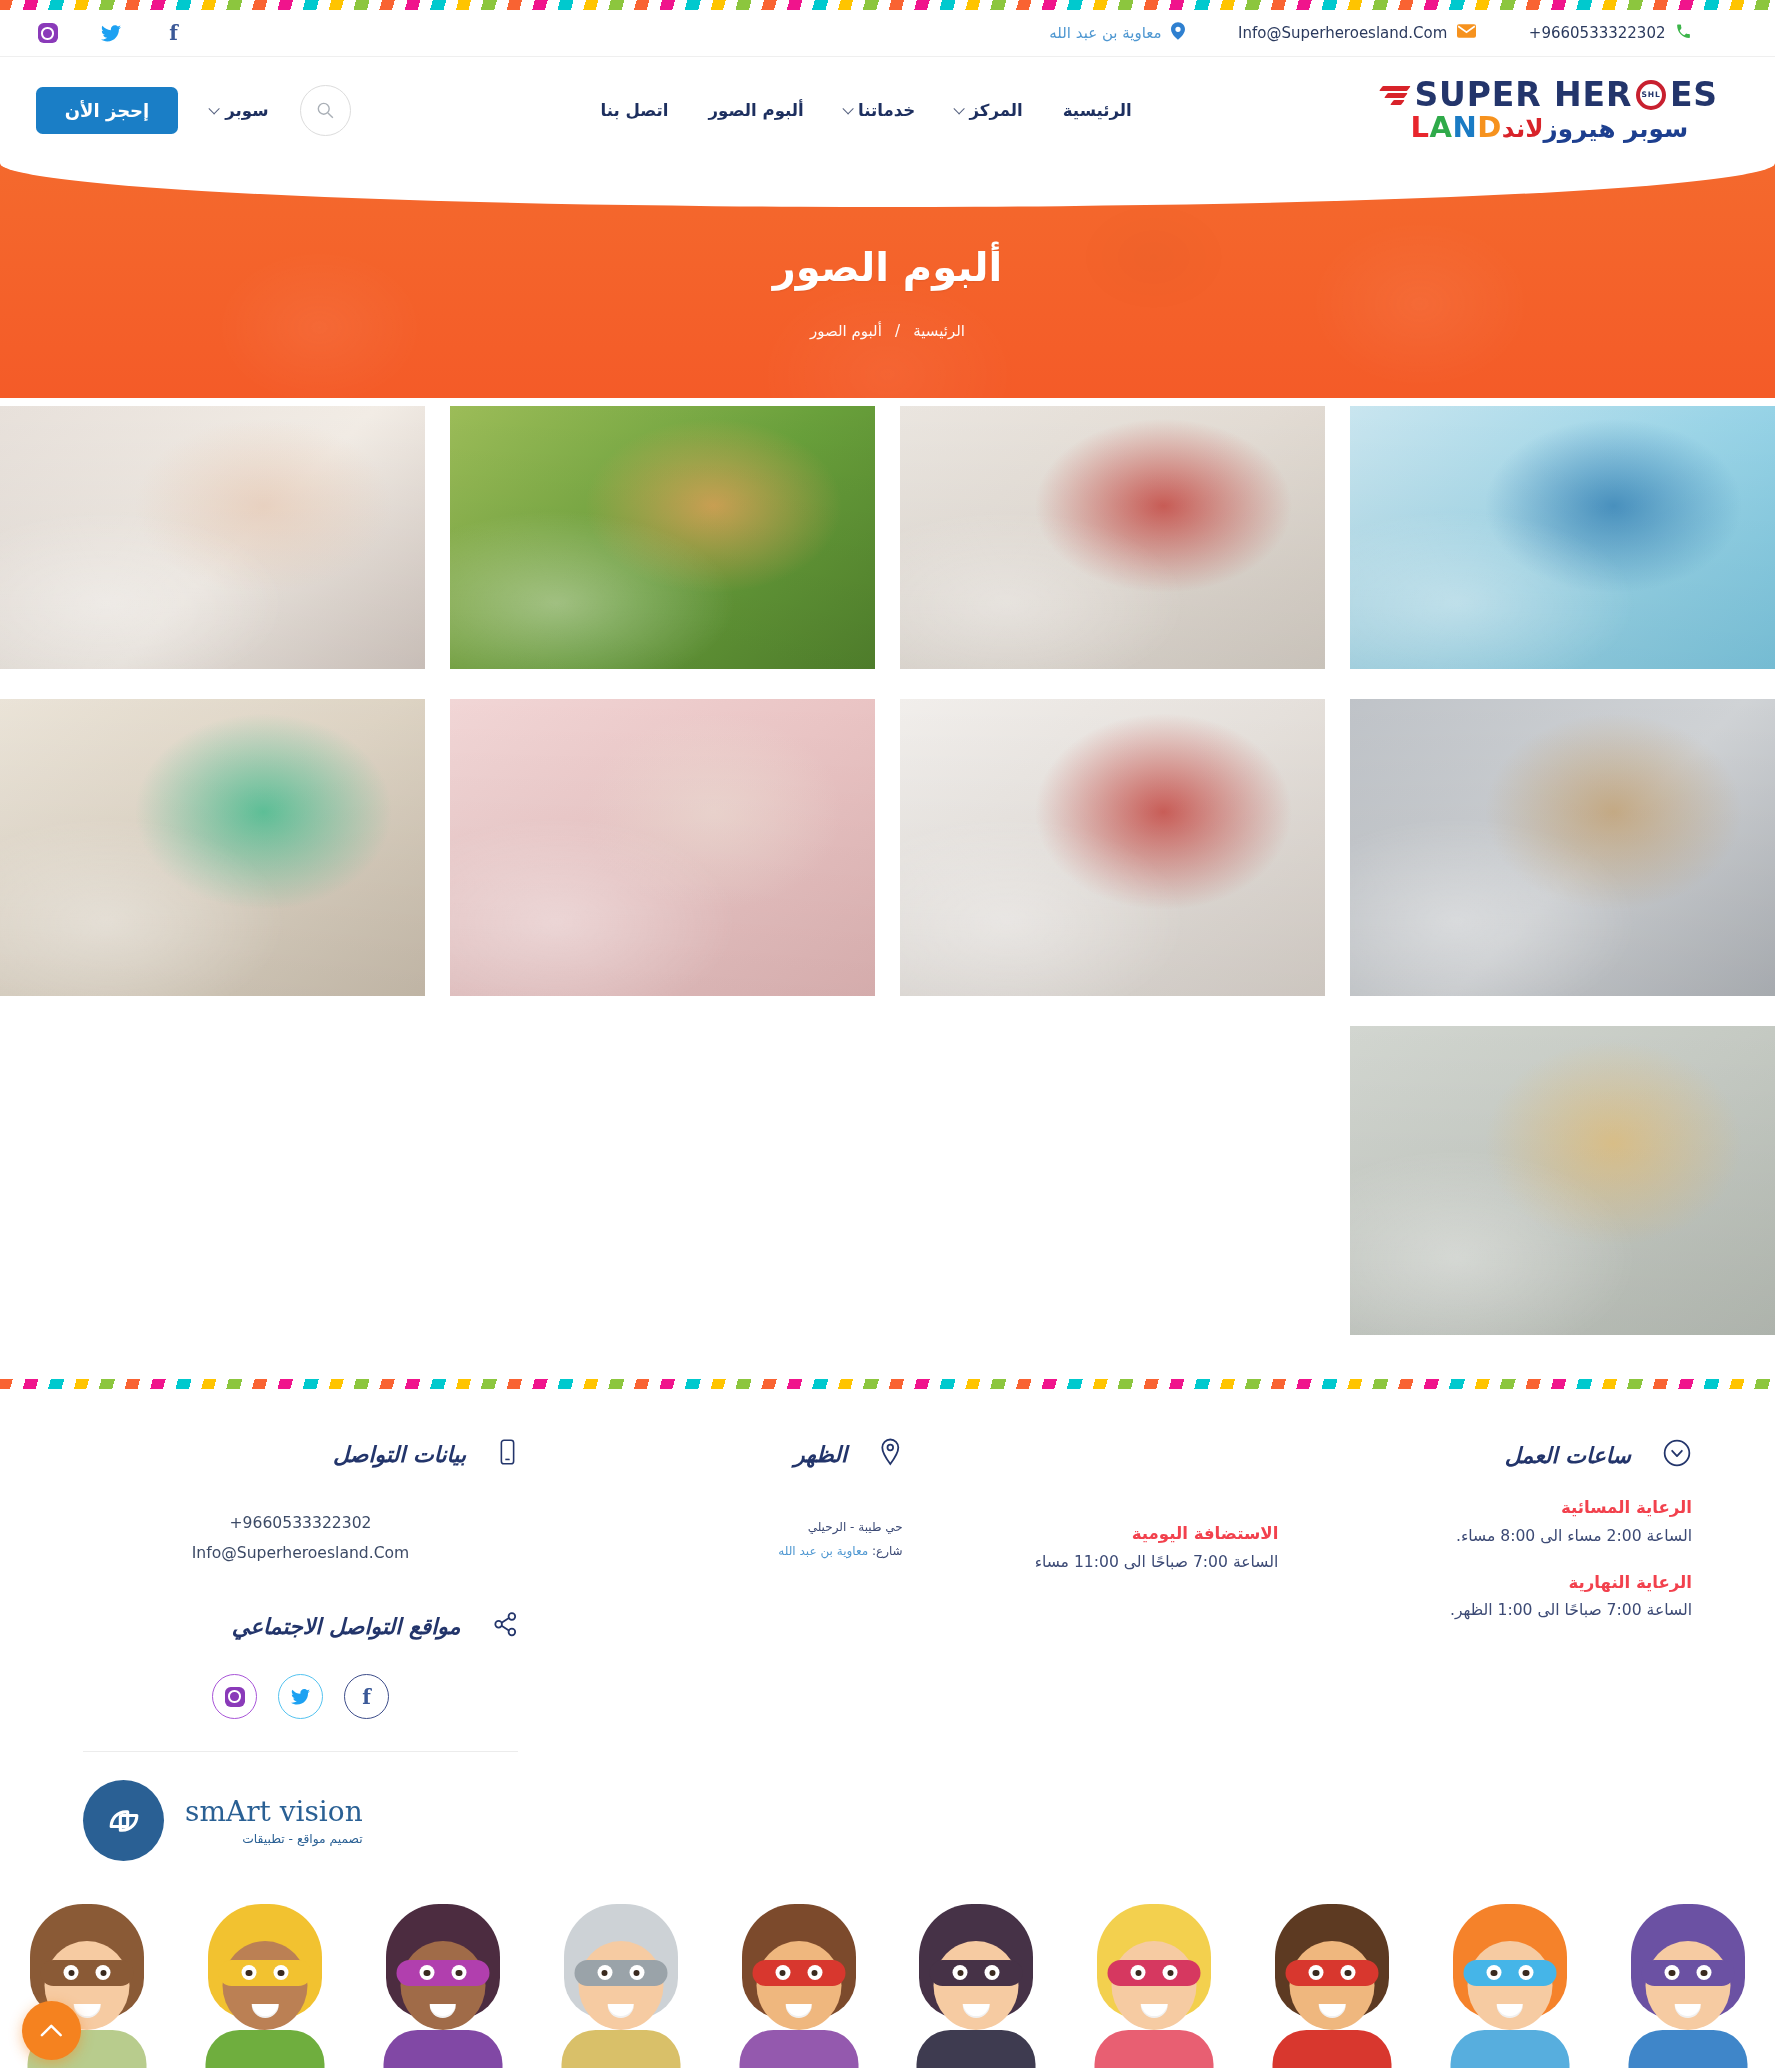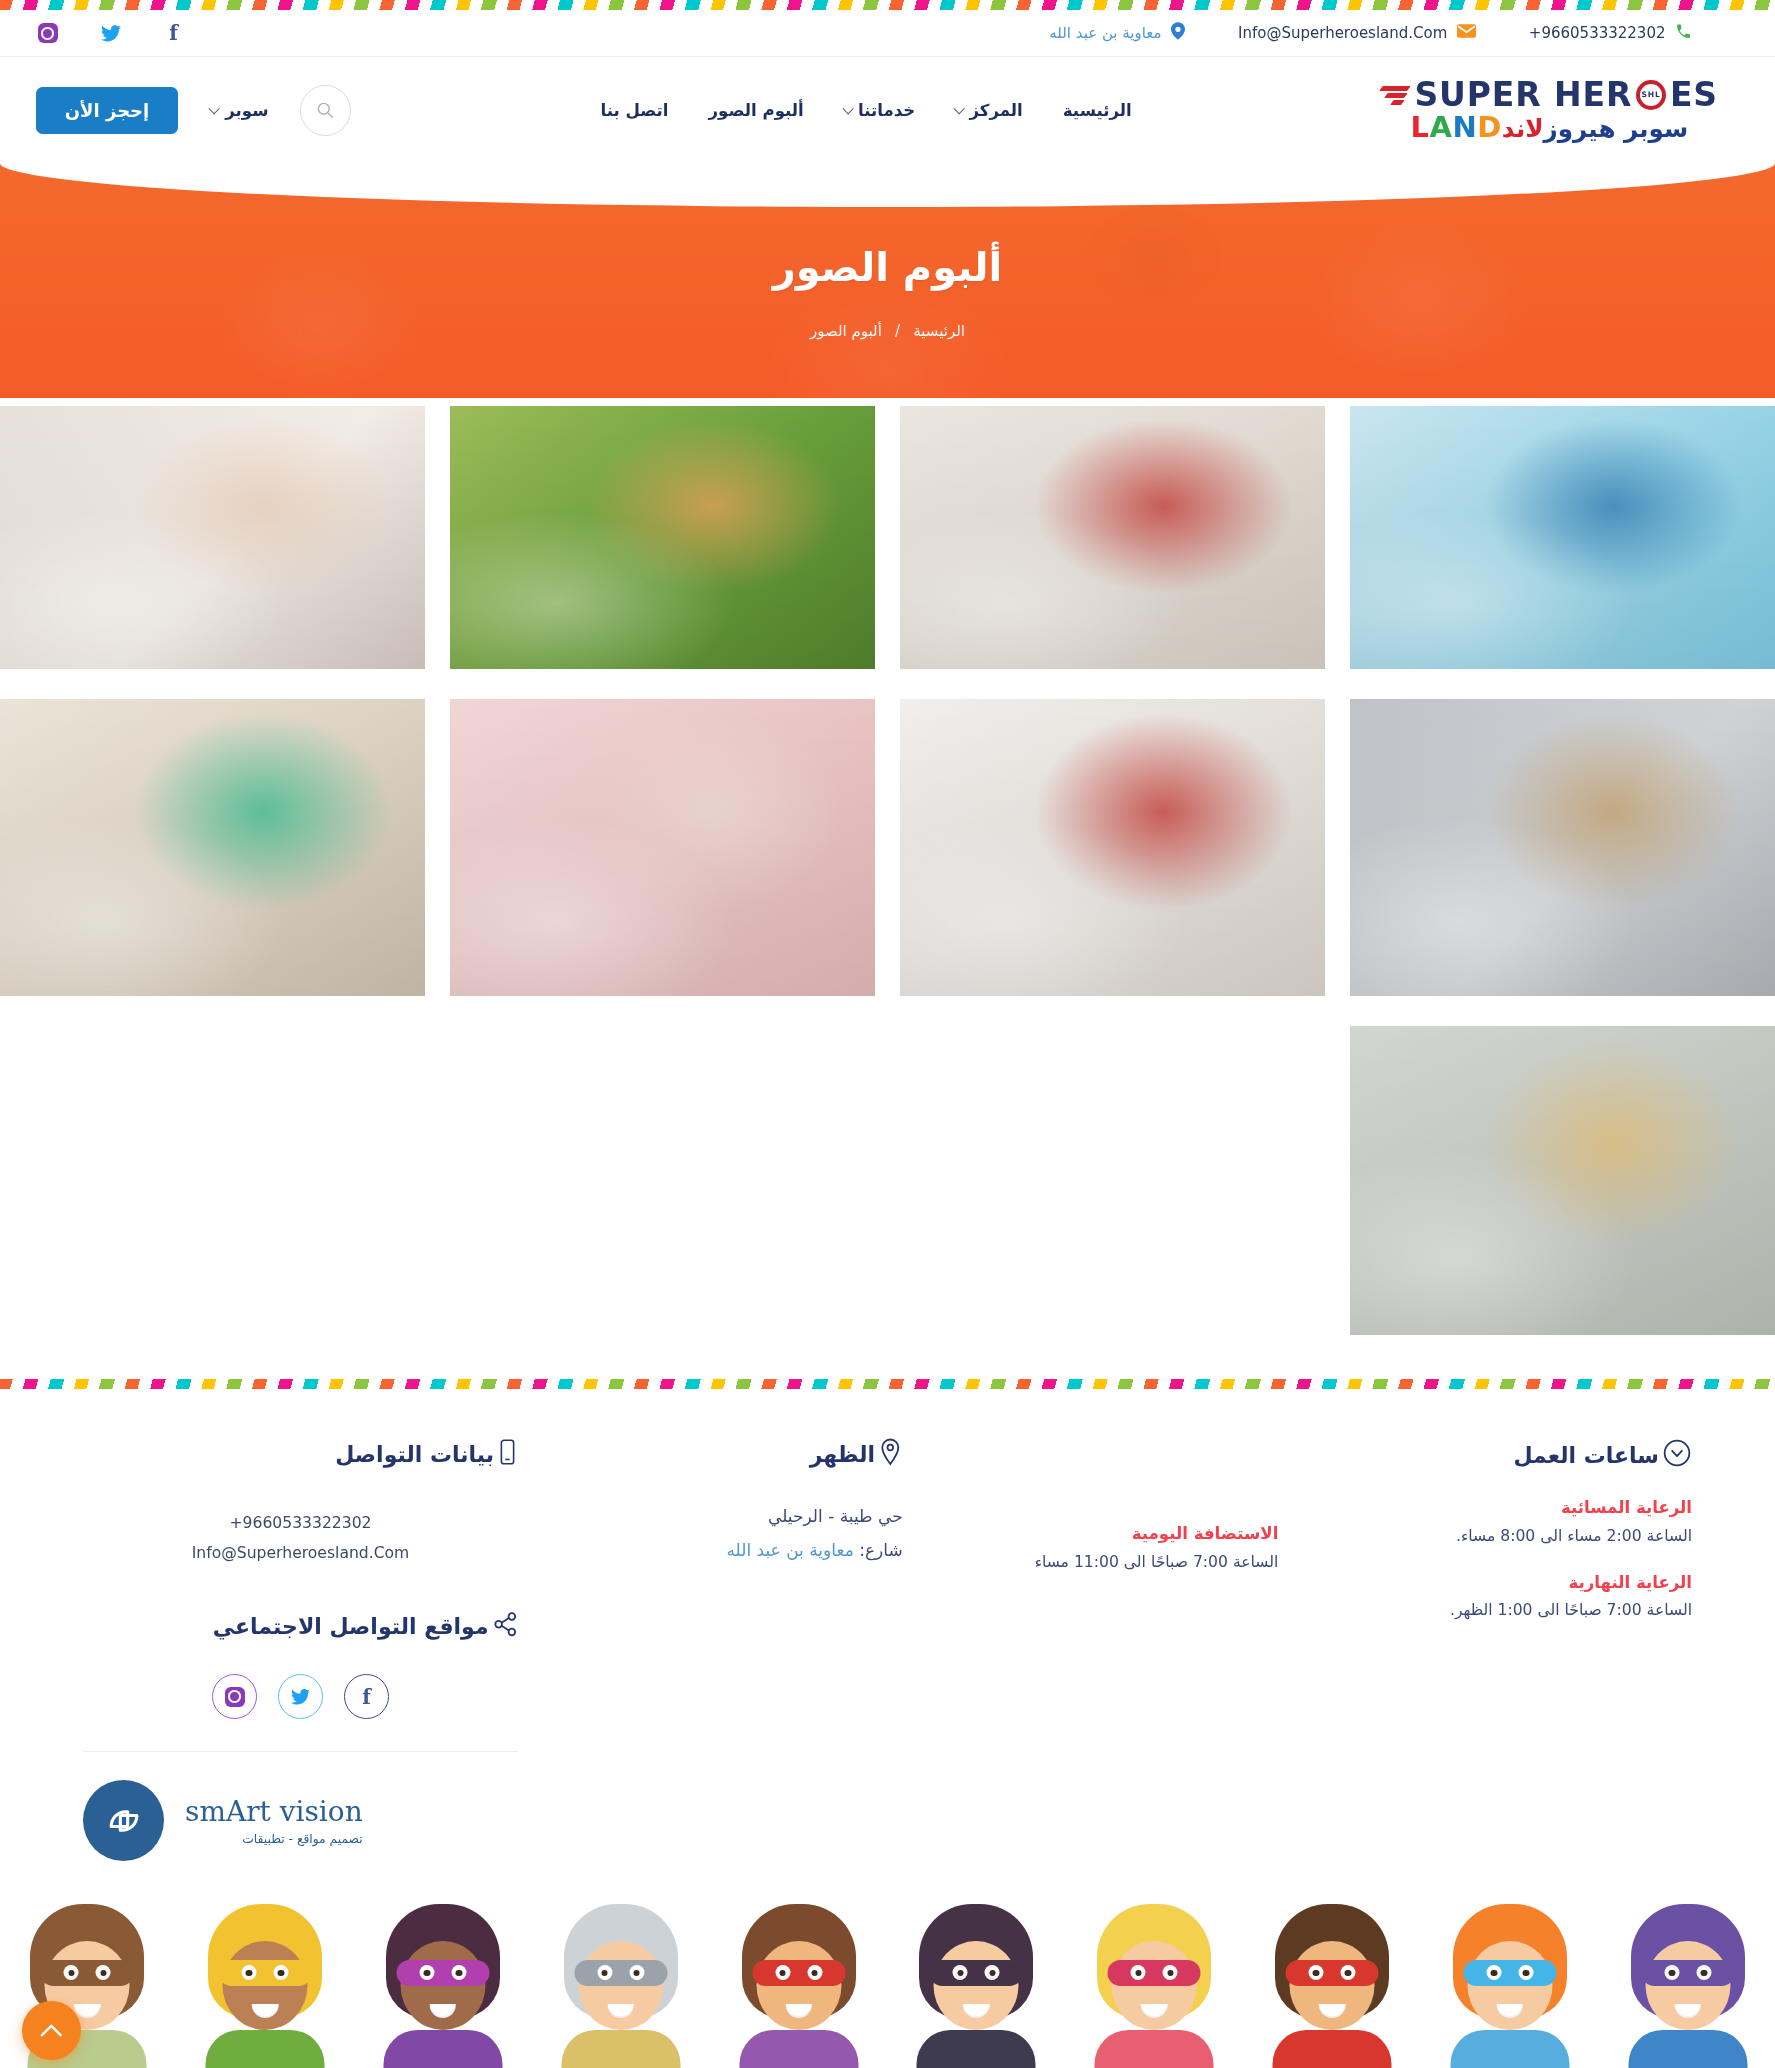--- a/index.html
+++ b/index.html
@@ -73,26 +73,26 @@
   .photo::before{content:"";position:absolute;inset:0;
      background:radial-gradient(42% 46% at 62% 38%, var(--pa,#fff), transparent 72%);opacity:.75;}
   .photo::after{content:"";position:absolute;inset:0;
      background:radial-gradient(60% 50% at 25% 75%, rgba(255,255,255,.35), transparent 70%),
                 linear-gradient(180deg, rgba(0,0,0,.02), rgba(0,0,0,.08));}
   .t278{height:263px}.t314{height:297px}.t327{height:309px}
 
   
   .footer{padding:49px 83px 0 83px;background:#fff;min-height:435px;}
   .f-grid{display:grid;grid-template-columns:341px 303px 312px 435px;justify-content:space-between;}
-  .f-title{display:flex;align-items:center;gap:3px;font-size:22px;font-weight:bold;color:var(--navy);}
+  .f-title{display:flex;align-items:center;gap:31px;font-size:22px;font-weight:bold;color:var(--navy);font-style:italic;}
   .red-label{color:var(--red-label);font-size:16.6px;font-weight:bold;margin-top:24.6px;}
   .sched-time{color:var(--text-body);font-size:15.6px;margin-top:7.6px;line-height:1.5;}
   .f-hours .sched{margin-top:21px;}
   .f-daily{padding-top:70px;}
-  .f-location .loc-lines{margin-top:28px;font-size:17px;color:var(--text-body);line-height:2;}
+  .f-location .loc-lines{margin-top:44px;font-size:12px;color:var(--text-body);line-height:2;}
   .loc-link{color:var(--link-blue);cursor:pointer;}
   .f-contact .c-lines{margin-top:38px;text-align:center;font-size:15.6px;color:#3c4a66;line-height:1.9;}
   .f-contact .social-title{margin-top:42px;}
   .f-social-circles{display:flex;direction:ltr;justify-content:center;gap:21px;margin-top:32px;}
   .circle-btn{width:45px;height:45px;border-radius:50%;background:#fff;display:flex;align-items:center;
               justify-content:center;cursor:pointer;}
   .cb-ig{border:1.4px solid #a855d8;}
   .cb-tw{border:1.4px solid #55c3f0;}
   .cb-fb{border:1.4px solid #3d4d8a;}
   .credit{direction:ltr;display:flex;align-items:center;gap:21px;margin-top:32px;padding-top:28px;

